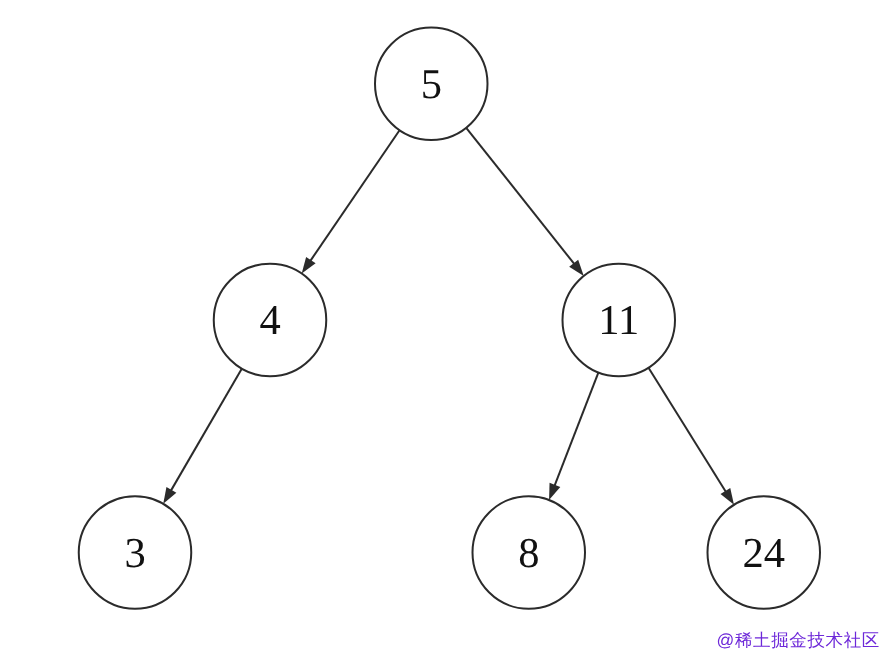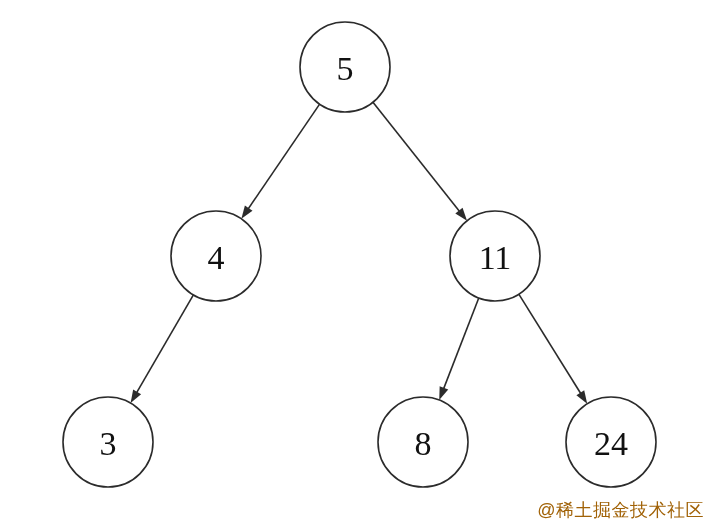--- a/index.html
+++ b/index.html
@@ -42,22 +42,22 @@
   }
   .arrow-head {
     fill: #2b2b2b;
     stroke: none;
   }
   .watermark-text {
     position: absolute;
     right: 8px;
     bottom: 6px;
     font-family: "Liberation Sans", "DejaVu Sans", sans-serif;
-    font-size: 18px;
-    color: #a16207;
+    font-size: 14px;
+    color: #6d28d9;
     letter-spacing: 0.5px;
     white-space: nowrap;
     user-select: none;
   }
 </style>
 </head>
 <body>
 
 <svg id="tree-canvas" viewBox="0 0 712 528" xmlns="http://www.w3.org/2000/svg">
   <g id="edges-layer">

